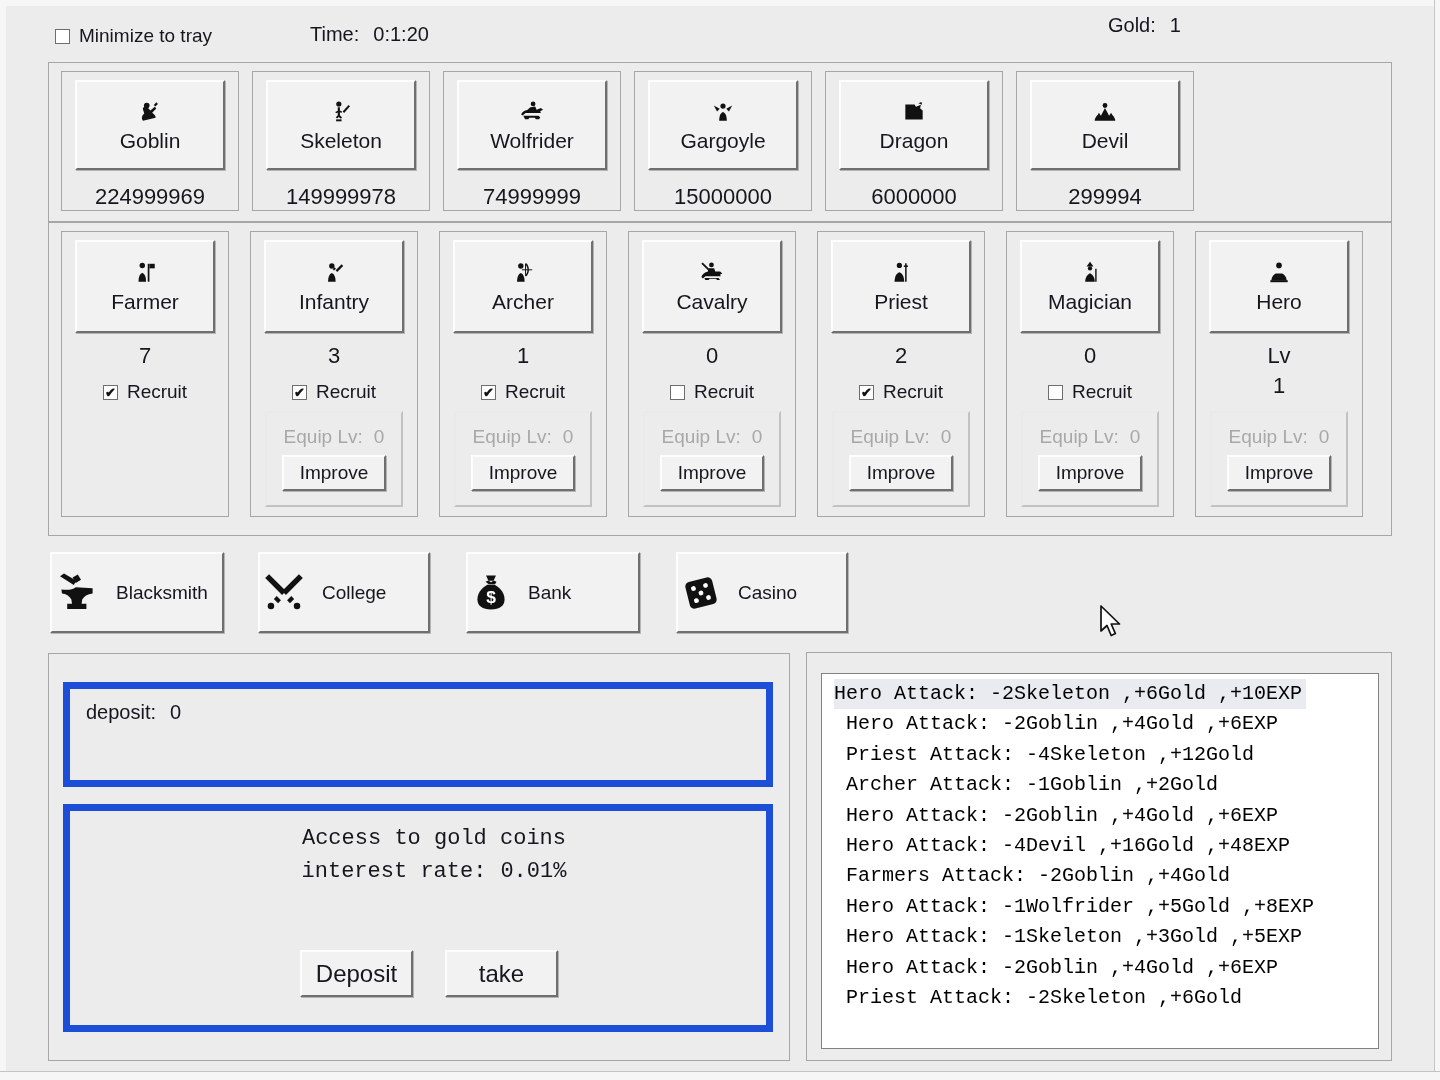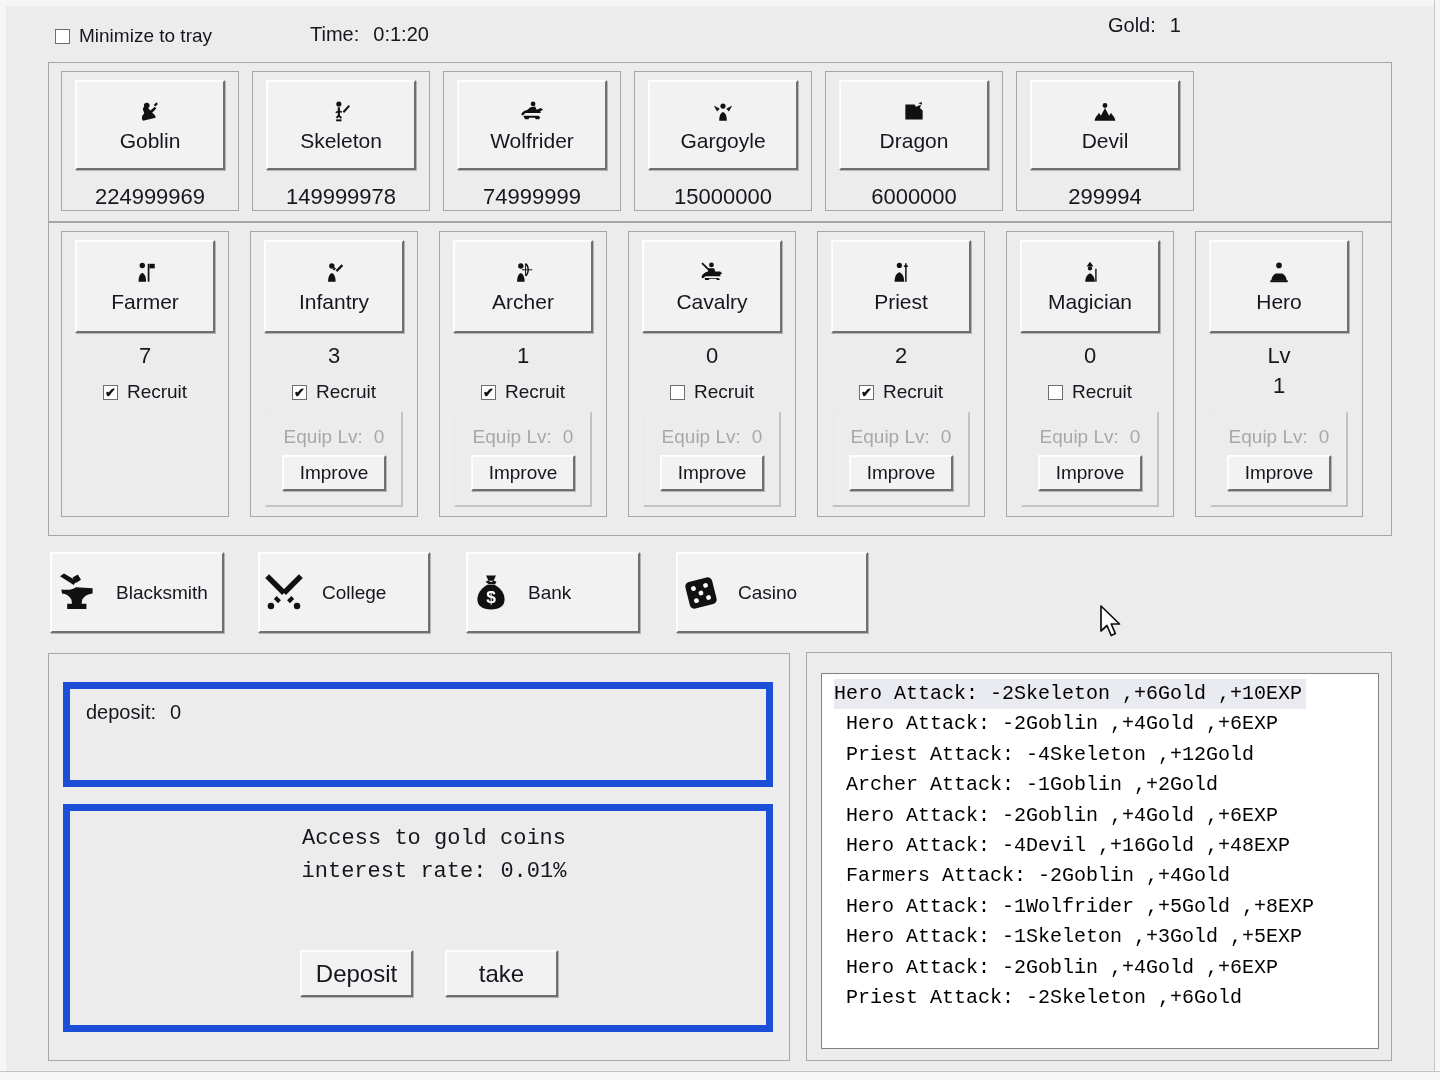--- a/index.html
+++ b/index.html
@@ -393,21 +393,21 @@
       <svg class="ic" width="44" height="46" viewBox="0 0 24 24" fill="#111">
         <path d="M9.3 2.5h5.4l-1.3 2.8h-2.8z"></path>
         <path d="M9 5.8l1.5-.6 1.5.9 1.5-.9 1.5.6-.8 1.4h-3.4z"></path>
         <path d="M10 7.5h4c3.5 1.9 5.4 4.8 5.4 8.1 0 3.5-2.7 5.4-7.4 5.4s-7.4-1.9-7.4-5.4c0-3.3 1.9-6.2 5.4-8.1z"></path>
         <text x="12" y="17.3" font-size="9.5" fill="#fff" text-anchor="middle" font-family="Liberation Sans, sans-serif" font-weight="bold">$</text>
         </svg>
     </span>
     <span>Bank</span>
   </button>
 
-  <button class="raised bld-btn" style="left:676px;width:192px;">
+  <button class="raised bld-btn" style="left:676px;width:172px;">
     <span>
       <svg class="ic" width="44" height="44" viewBox="0 0 24 24" fill="#111">
         <g transform="rotate(-14 12 12)">
           <rect x="4.5" y="4.5" width="15" height="15" rx="2.5"></rect>
           <circle cx="8.6" cy="8.6" r="1.3" fill="#fff"></circle>
             <circle cx="15.4" cy="8.6" r="1.3" fill="#fff"></circle>
           <circle cx="12" cy="12" r="1.3" fill="#fff"></circle>
           <circle cx="8.6" cy="15.4" r="1.3" fill="#fff"></circle>
             <circle cx="15.4" cy="15.4" r="1.3" fill="#fff"></circle>
         </g>

